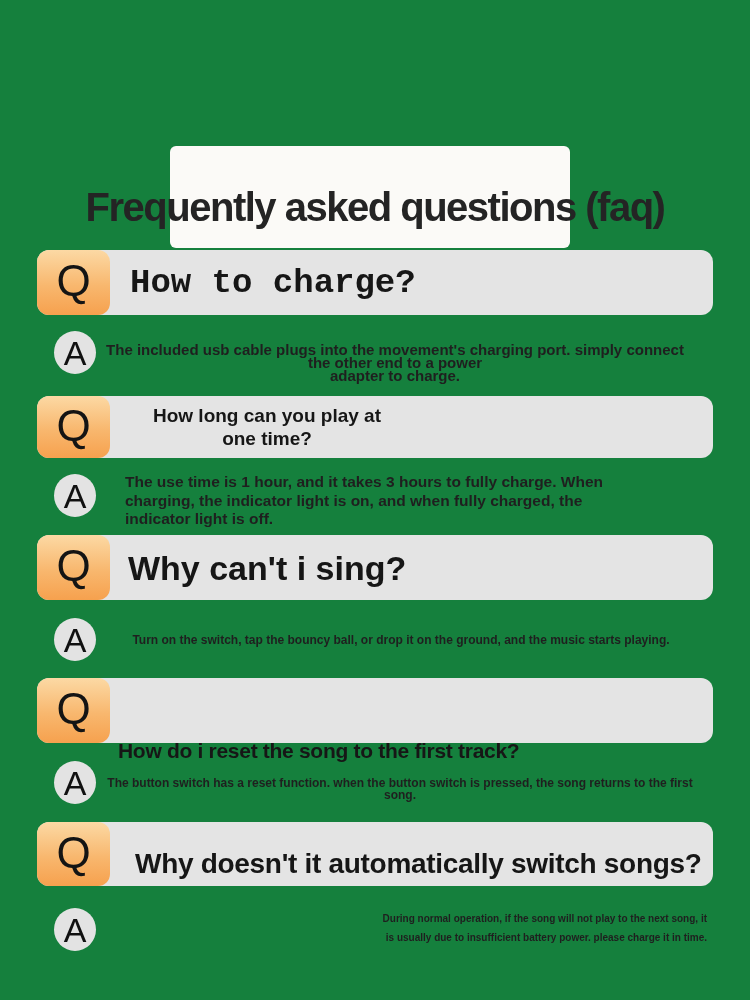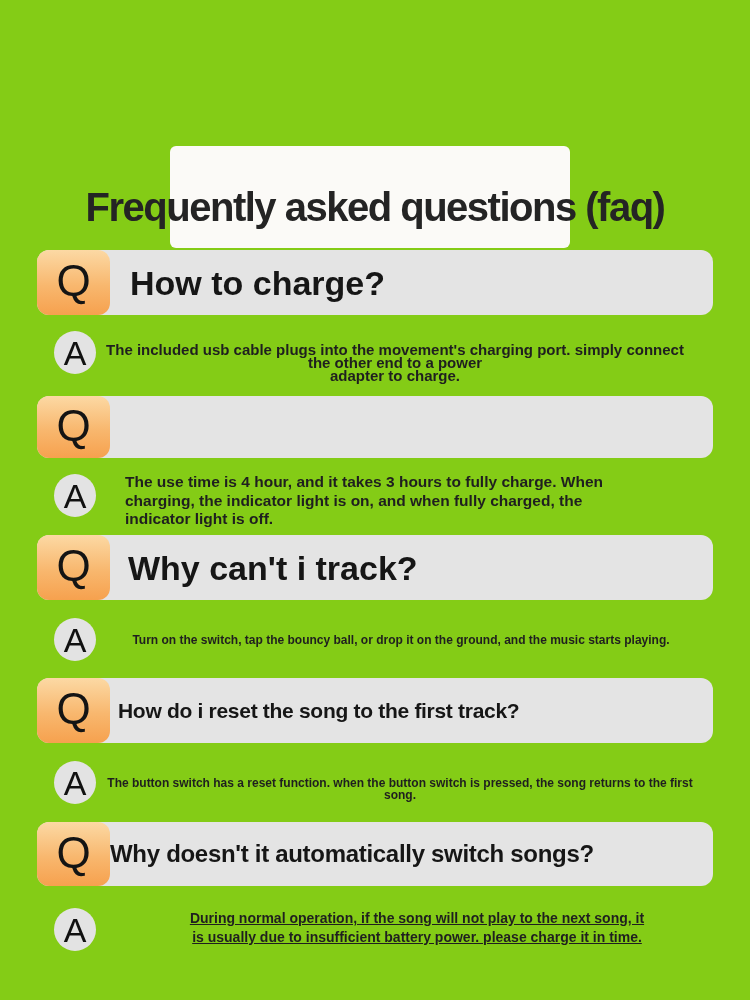--- a/index.html
+++ b/index.html
@@ -1,17 +1,17 @@
 <!DOCTYPE html>
 <html><head>
 <meta charset="utf-8">
 <style>
   html,body{margin:0;padding:0;background:#ffffff;}
   .page{
-    position:relative;width:750px;height:1000px;background:#84cc16;
+    position:relative;width:750px;height:1000px;background:#15803d;
     font-family:"Liberation Sans",sans-serif;overflow:hidden;
   }
   .title-bg{
     position:absolute;left:170px;top:146px;width:400px;height:102px;
     background:#fbfaf7;border-radius:6px;
   }
   .page-title{
     position:absolute;left:0;top:158px;width:750px;text-align:center;
     font-size:40px;font-weight:bold;letter-spacing:-1.5px;color:#242424;
     white-space:nowrap;
@@ -29,48 +29,48 @@
   }
   .qletter{
     font-size:44px;font-weight:normal;color:#141414;line-height:1;
     padding-bottom:3px;
   }
   .qtext{
     position:absolute;color:#161616;font-weight:bold;white-space:pre-line;
     top:50%;transform:translateY(-50%);
   }
   .q1{top:250px;}
-  .q1 .qtext{left:93px;font-size:34px;}
+  .q1 .qtext{left:93px;font-size:34px;font-family:Liberation Mono, monospace;}
   .q2{top:396px;height:62px;}
   .q2 .qtext{left:70px;width:320px;text-align:center;font-size:19px;line-height:23px;}
   .q3{top:535px;}
   .q3 .qtext{left:91px;font-size:34px;}
   .q4{top:678px;}
-  .q4 .qtext{left:81px;font-size:21px;letter-spacing:-0.3px;}
+  .q4 .qtext{left:81px;font-size:21px;letter-spacing:-0.3px;margin-top:40px;}
   .q5{top:822px;height:64px;}
-  .q5 .qtext{left:73px;font-size:24px;letter-spacing:-0.3px;}
+  .q5 .qtext{left:98px;font-size:28px;letter-spacing:-0.3px;margin-top:10px;}
   
   .acircle{
     position:absolute;left:54px;width:42px;height:43px;border-radius:50%;
     background:#e3e3e3;display:flex;align-items:center;justify-content:center;
   }
   .aletter{font-size:34px;font-weight:normal;color:#111111;line-height:1;}
   .atext{
     position:absolute;color:#1f1f1f;font-weight:bold;white-space:pre-line;
   }
   .a1c{top:331px;}
   .a1t{left:105px;top:343px;width:580px;text-align:center;font-size:15px;line-height:13px;}
   .a2c{top:474px;}
   .a2t{left:125px;top:473px;width:572px;text-align:left;font-size:15.5px;line-height:18.5px;}
   .a3c{top:618px;}
   .a3t{left:95px;top:633px;width:612px;text-align:center;font-size:12px;line-height:14px;}
   .a4c{top:761px;}
   .a4t{left:105px;top:777px;width:590px;text-align:center;font-size:12px;line-height:12px;}
   .a5c{top:908px;}
-  .a5t{left:127px;top:909px;width:580px;text-align:center;font-size:14px;line-height:19px;text-decoration:underline;}
+  .a5t{left:127px;top:909px;width:580px;text-align:right;font-size:10px;line-height:19px;}
 </style>
 </head>
 <body>
 
 <div class="page">
 
   <div class="title-bg"></div>
   <h1 class="page-title">Frequently asked questions (faq)</h1>
 
   <div class="qbar q1">
@@ -82,33 +82,35 @@
   <div class="acircle a1c">
     <span class="aletter">A</span>
   </div>
   <div class="atext a1t">The included usb cable plugs into the movement's charging port. simply connect the other end to a power
 adapter to charge.</div>
 
   <div class="qbar q2">
     <div class="qbadge">
       <span class="qletter">Q</span>
     </div>
+    <div class="qtext">How long can you play at
+one time?</div>
   </div>
   <div class="acircle a2c">
     <span class="aletter">A</span>
   </div>
-  <div class="atext a2t">The use time is 4 hour, and it takes 3 hours to fully charge. When
+  <div class="atext a2t">The use time is 1 hour, and it takes 3 hours to fully charge. When
 charging, the indicator light is on, and when fully charged, the
 indicator light is off.</div>
 
   <div class="qbar q3">
     <div class="qbadge">
       <span class="qletter">Q</span>
     </div>
-    <div class="qtext">Why can't i track?</div>
+    <div class="qtext">Why can't i sing?</div>
   </div>
   <div class="acircle a3c">
     <span class="aletter">A</span>
   </div>
   <div class="atext a3t">Turn on the switch, tap the bouncy ball, or drop it on the ground, and the music starts playing.</div>
 
   <div class="qbar q4">
     <div class="qbadge">
       <span class="qletter">Q</span>
     </div>

